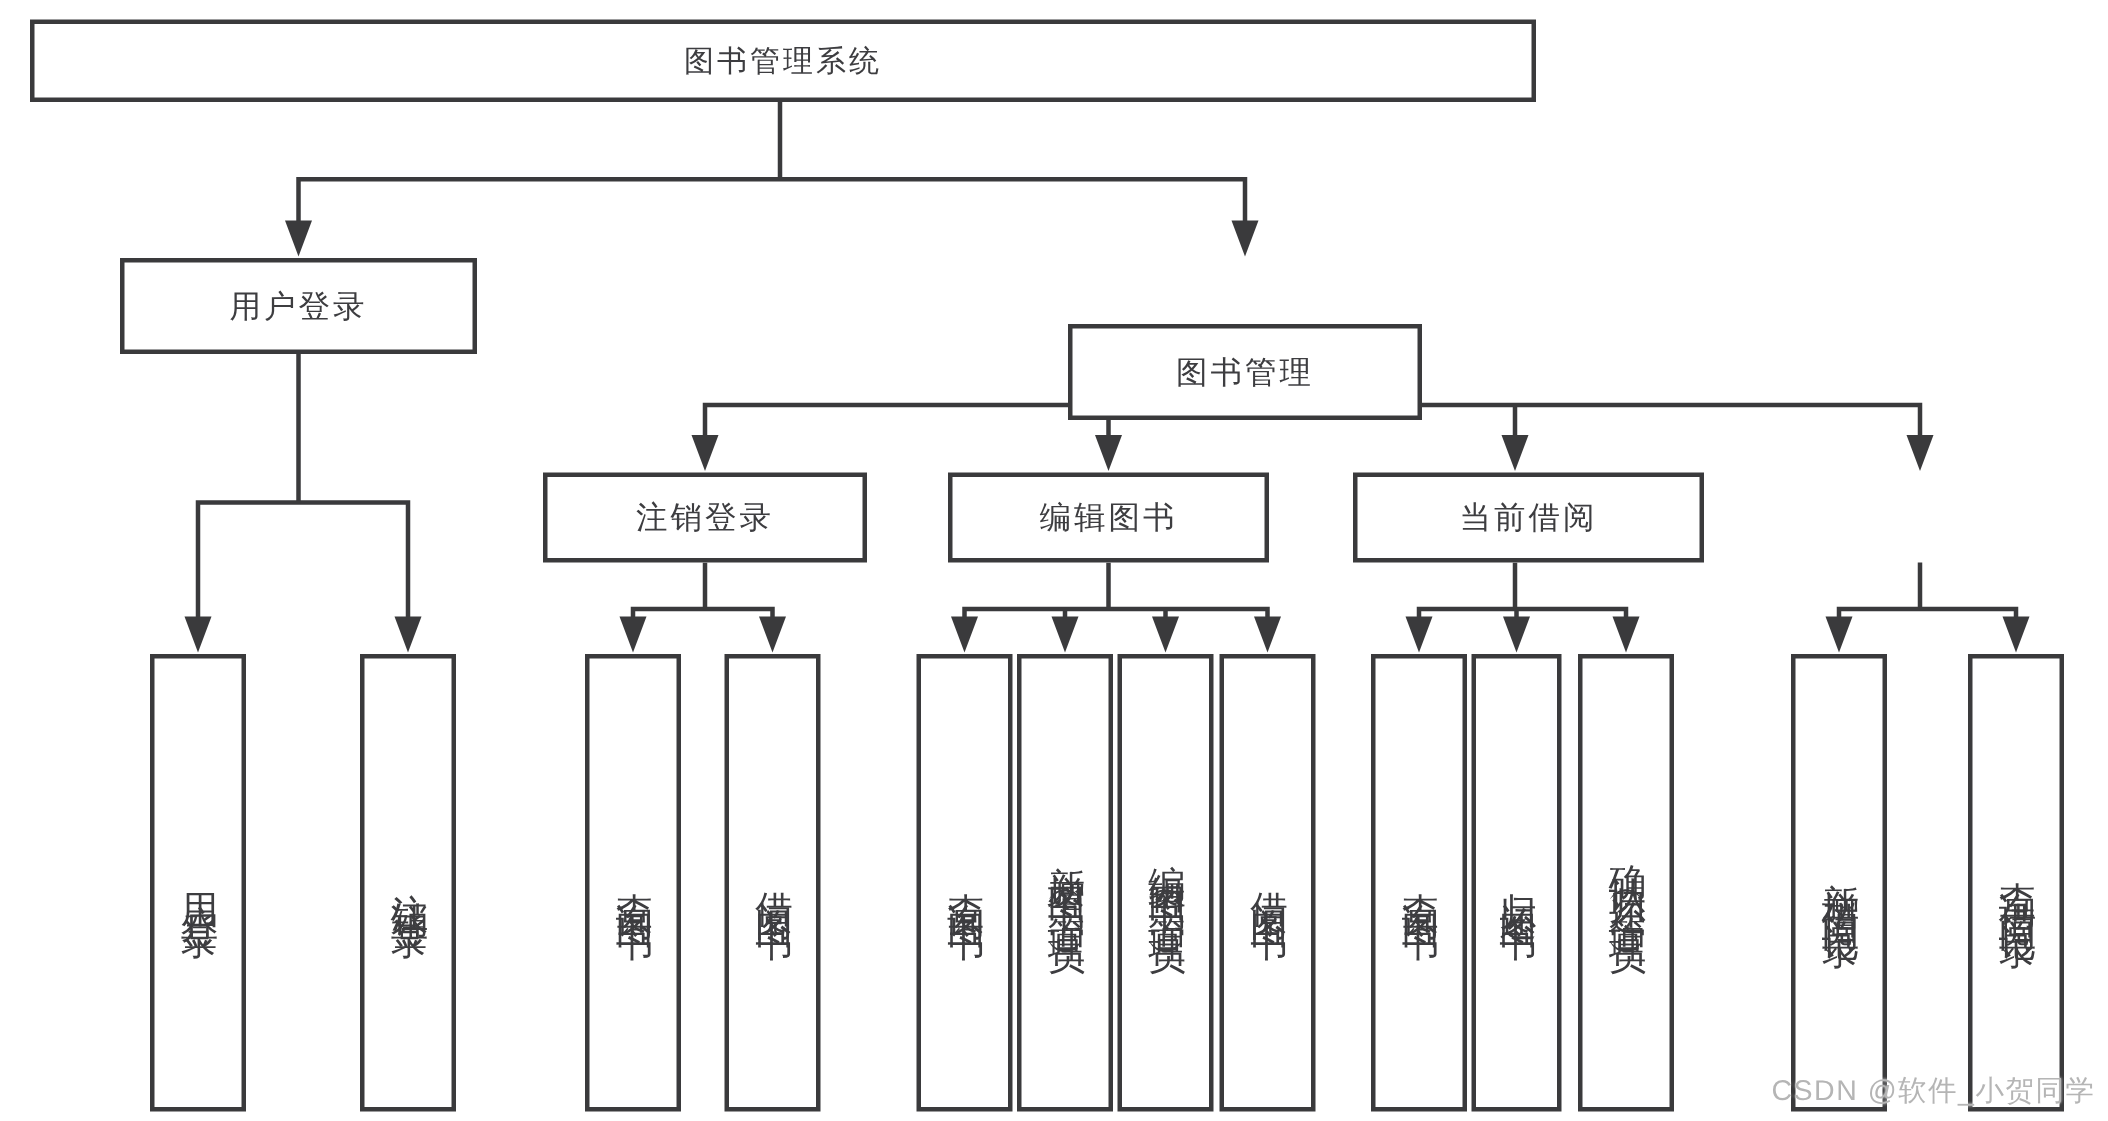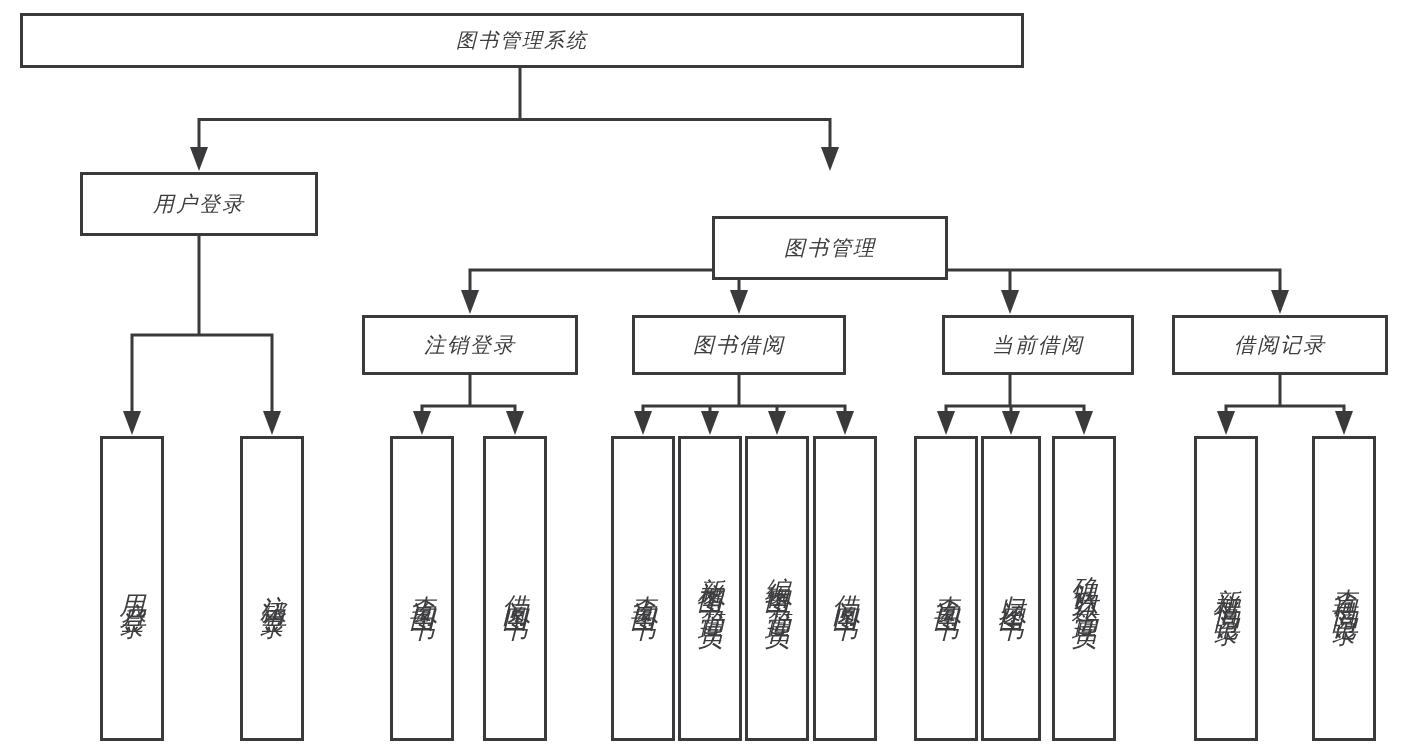--- a/index.html
+++ b/index.html
@@ -20,21 +20,21 @@
     position:absolute;left:0;top:0;
     pointer-events:none;
   }
   .connectors path{stroke:var(--line);stroke-width:3;fill:none;}
   .connectors polygon{fill:var(--line);}
   .node{
     position:absolute;
     box-sizing:border-box;
     border:3px solid var(--line);
     background:#ffffff;
-    display:flex;align-items:center;justify-content:center;font-style:italic;
+    display:flex;align-items:center;justify-content:center;
   }
   .node.root{border-width:3px;}
   .node span{
     font-size:21px;
     letter-spacing:2px;
     white-space:nowrap;
   }
   .node.root span{font-size:20px;}
   .leaf span{
     writing-mode:vertical-rl;
@@ -103,27 +103,24 @@
     <span>用户登录</span>
   </div>
   <div class="node" style="left:712px;top:172px;width:236px;height:64px;margin-top:44px;">
     <span>图书管理</span>
   </div>
 
   <div class="node" style="left:362px;top:315px;width:216px;height:60px;">
     <span>注销登录</span>
   </div>
   <div class="node" style="left:632px;top:315px;width:214px;height:60px;">
-    <span>图书借阅</span>
+    <span>编辑图书</span>
   </div>
-  <div class="node" style="left:942px;top:315px;width:192px;height:60px;align-items:center;">
+  <div class="node" style="left:902px;top:315px;width:234px;height:60px;align-items:center;">
     <span>当前借阅</span>
-  </div>
-  <div class="node" style="left:1172px;top:315px;width:216px;height:60px;">
-    <span>借阅记录</span>
   </div>
 
   <div class="node leaf" style="left:100px;top:436px;width:64px;height:305px;">
     <span>用户登录</span>
   </div>
   <div class="node leaf" style="left:240px;top:436px;width:64px;height:305px;">
     <span>注销登录</span>
   </div>
 
   <div class="node leaf" style="left:390px;top:436px;width:64px;height:305px;">
@@ -156,14 +153,15 @@
     <span>确认归还（管理员）</span>
   </div>
 
   <div class="node leaf" style="left:1194px;top:436px;width:64px;height:305px;">
     <span>新增借阅记录</span>
   </div>
   <div class="node leaf" style="left:1312px;top:436px;width:64px;height:305px;">
     <span>查询借阅记录</span>
   </div>
 
+  <div class="watermark">CSDN @软件_小贺同学</div>
 
 </div>
 
 </body></html>

